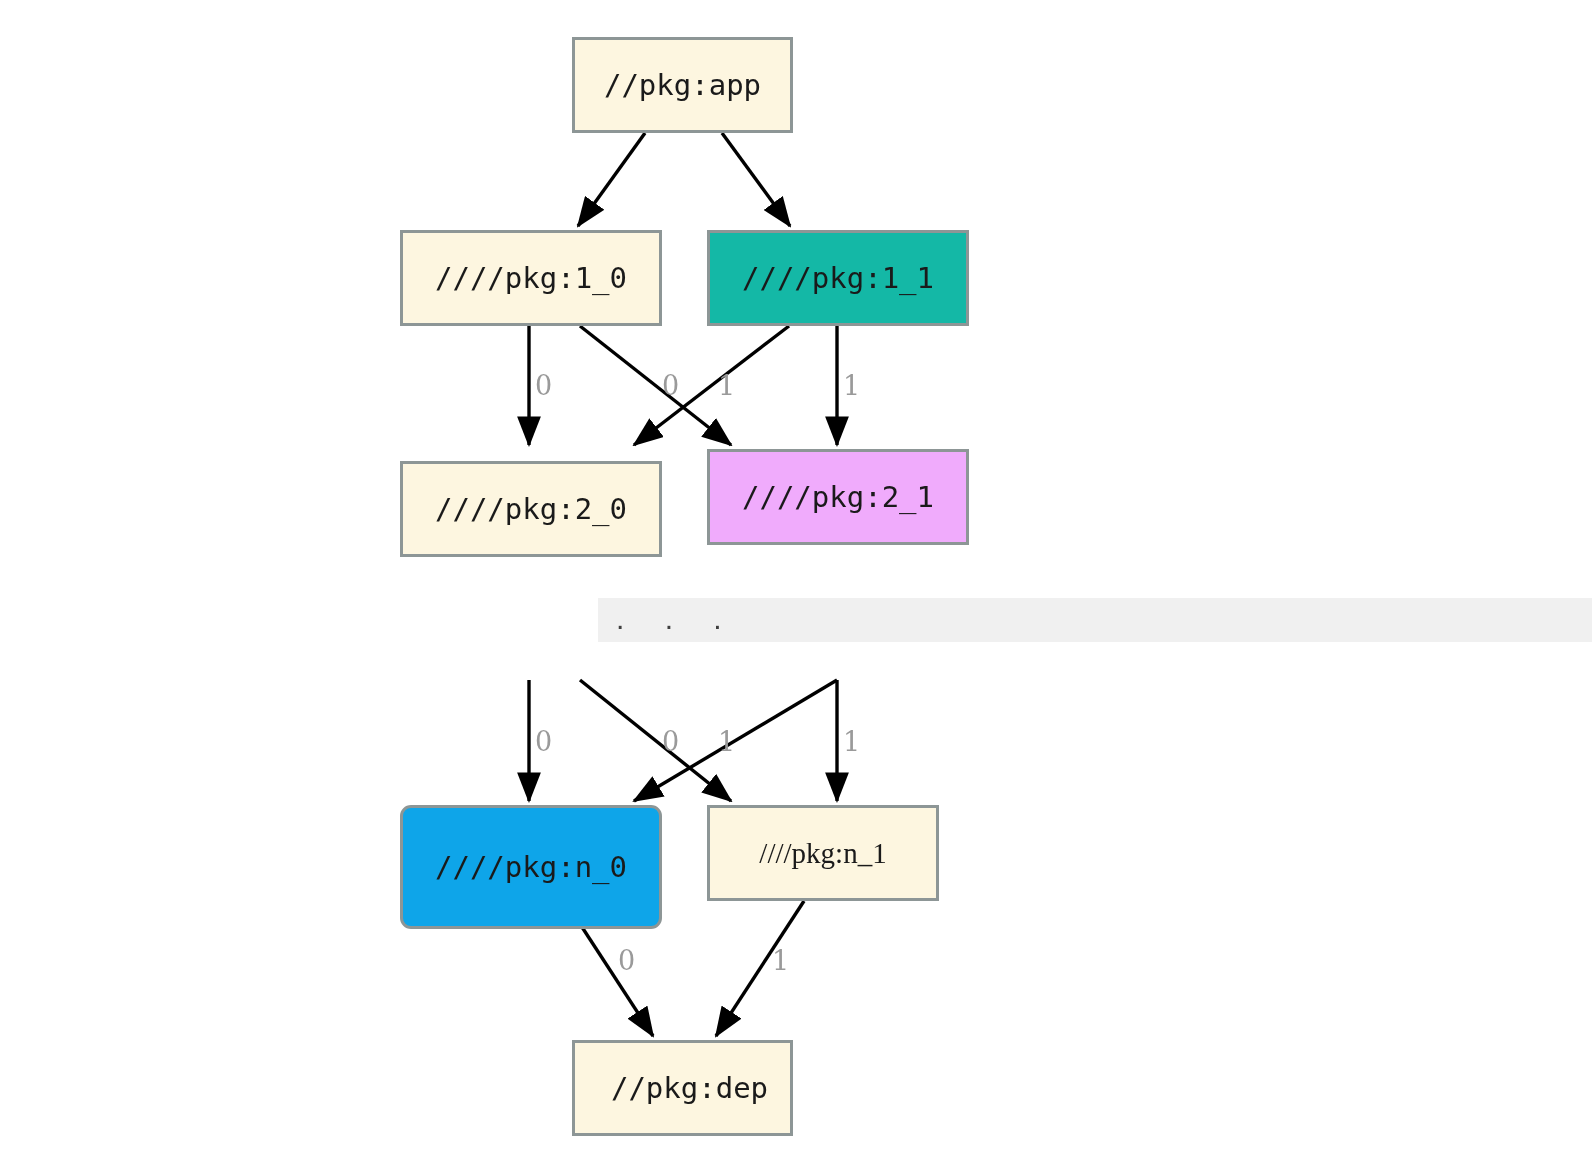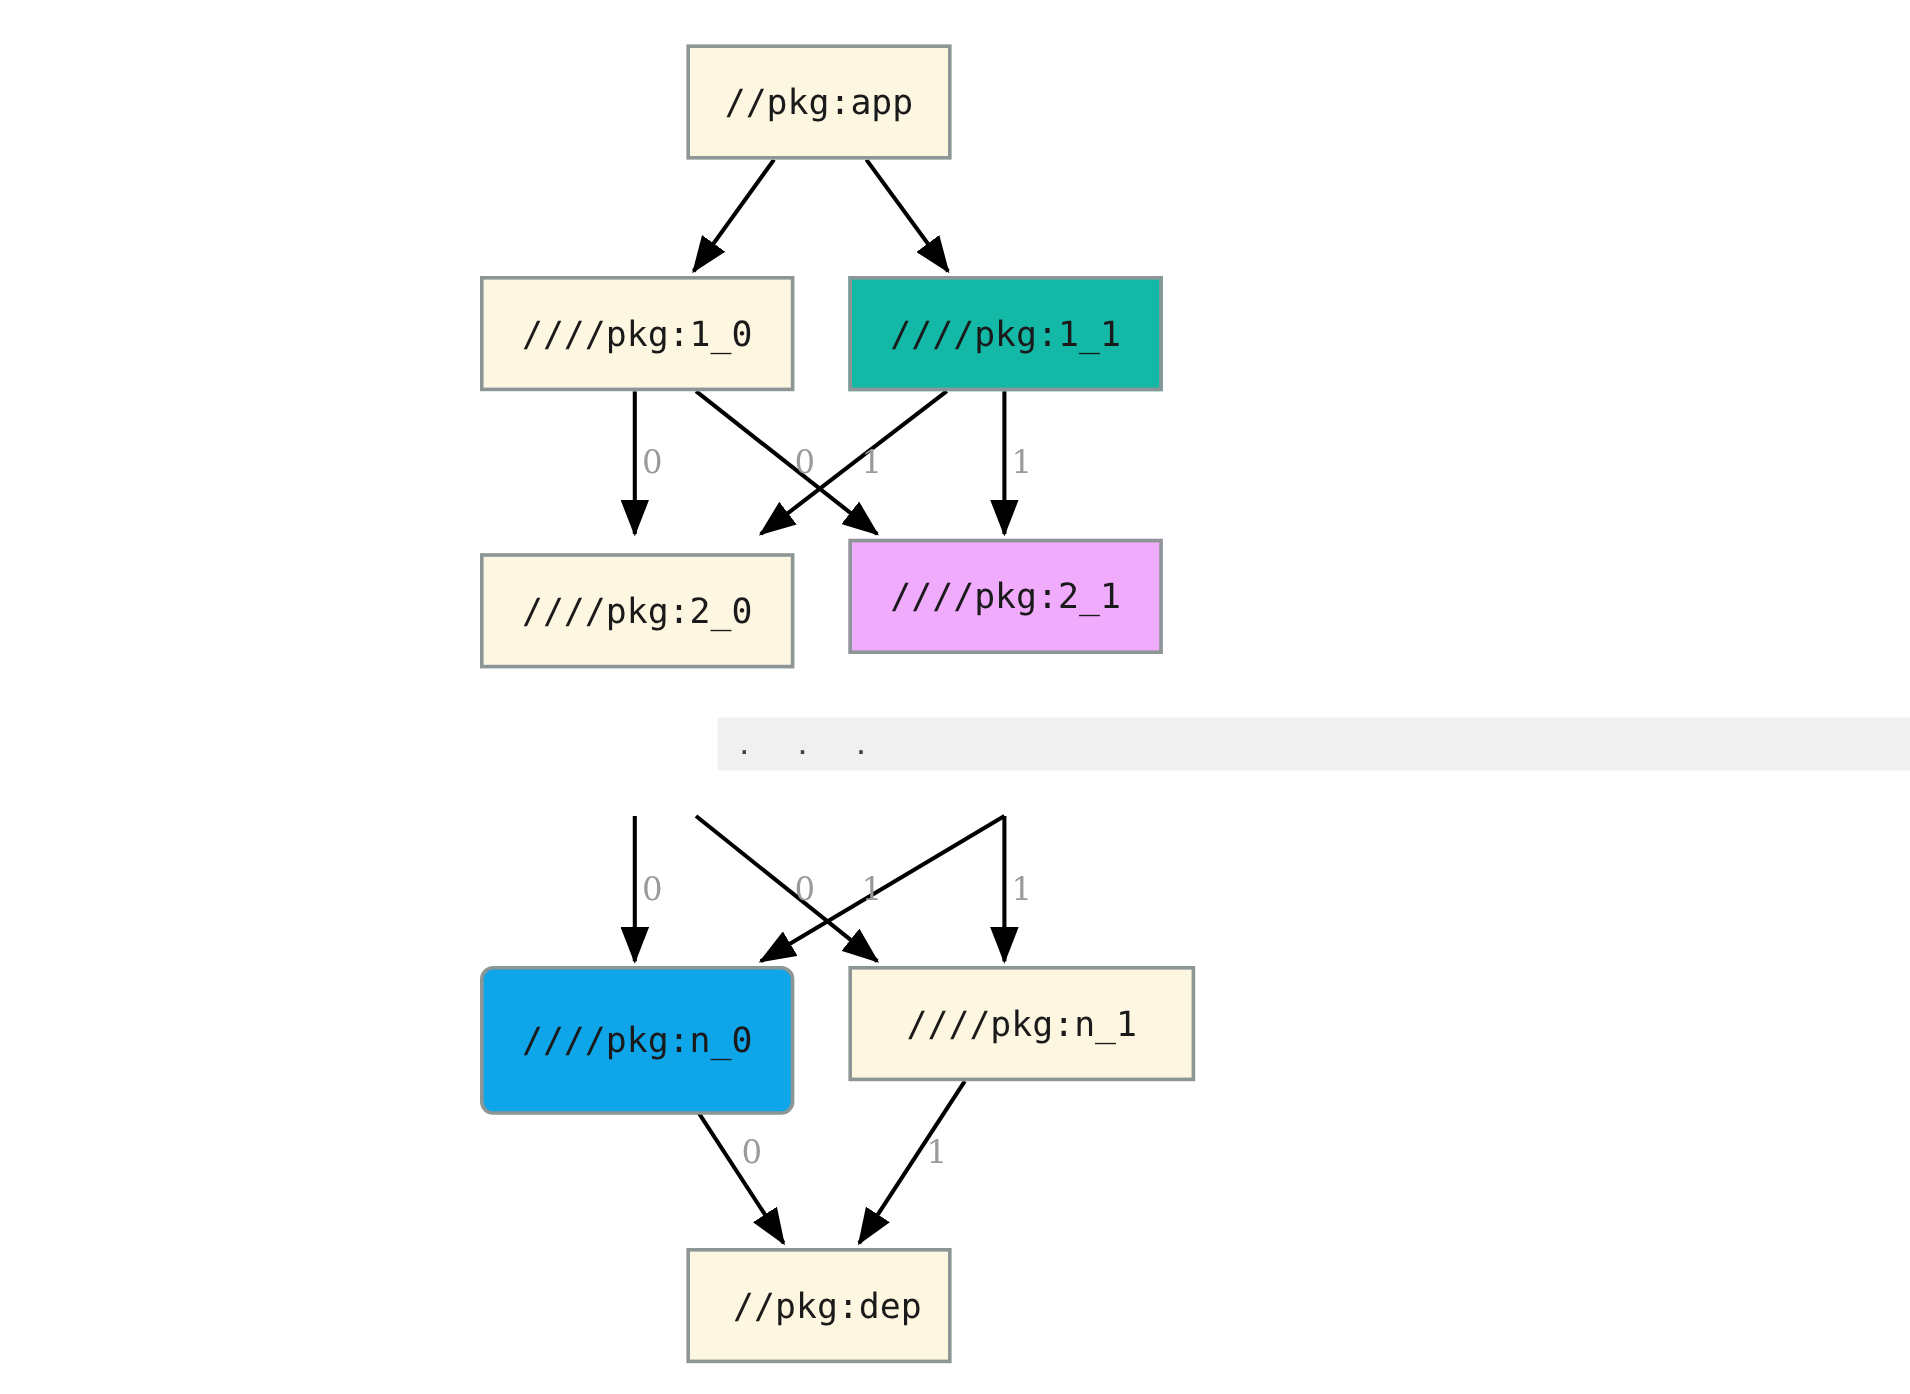--- a/index.html
+++ b/index.html
@@ -107,21 +107,21 @@
       </div>
       <div class="node-box" style="left: 400px; top: 449px; width: 262px; height: 96px; background: rgb(253, 246, 224); border-color: rgb(141, 150, 150); margin-top: 12px;">
         <span>////pkg:2_0</span>
       </div>
       <div class="node-box" style="left: 707px; top: 449px; width: 262px; height: 96px; background: #f0abfc; border-color: rgb(141, 150, 150);">
         <span>////pkg:2_1</span>
       </div>
       <div class="node-box" style="left: 400px; top: 805px; width: 262px; height: 124px; background: #0ea5e9; border-color: rgb(141, 150, 150); border-radius: 11px;">
         <span>////pkg:n_0</span>
       </div>
-      <div class="node-box" style="left: 707px; top: 805px; width: 289px; height: 96px; background: rgb(253, 246, 224); border-color: rgb(141, 150, 150);">
+      <div class="node-box" style="left: 707px; top: 805px; width: 232px; height: 96px; background: rgb(253, 246, 224); border-color: rgb(141, 150, 150); font-family: Liberation Serif, serif;">
         <span>////pkg:n_1</span>
       </div>
       <div class="node-box" style="left: 572px; top: 1040px; width: 221px; height: 96px; background: rgb(253, 246, 224); border-color: rgb(141, 150, 150); padding-left: 14px;">
         <span>//pkg:dep</span>
       </div>
     </div>
   <div id="labels-layer">
       <div class="edge-label" style="left: 535px; top: 372px; color: rgb(154, 154, 154);">0</div>
       <div class="edge-label" style="left: 718px; top: 372px; color: rgb(154, 154, 154);">1</div>
       <div class="edge-label" style="left: 662px; top: 372px; color: rgb(154, 154, 154);">0</div>

